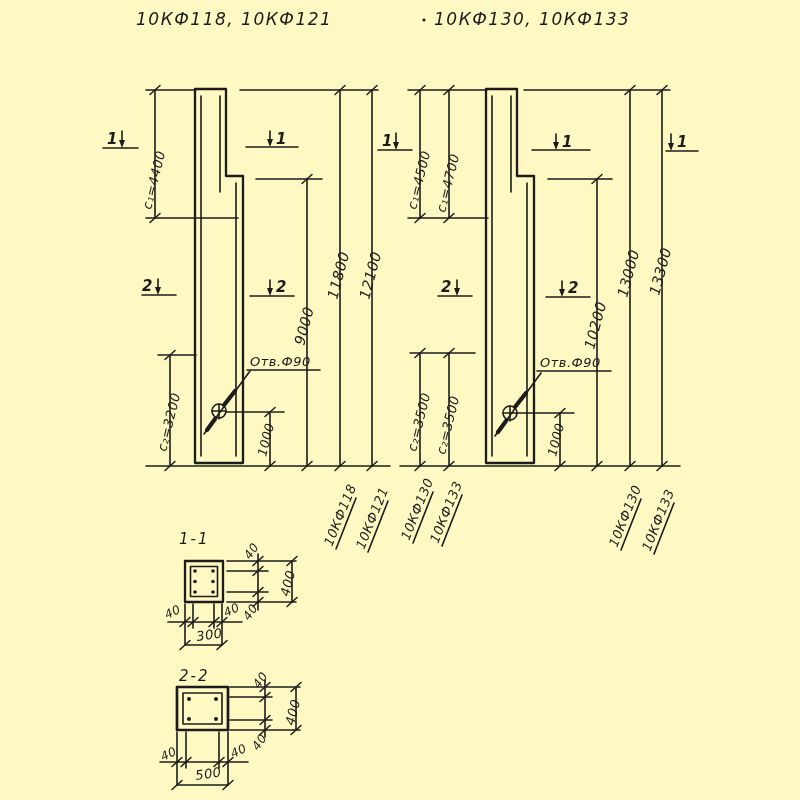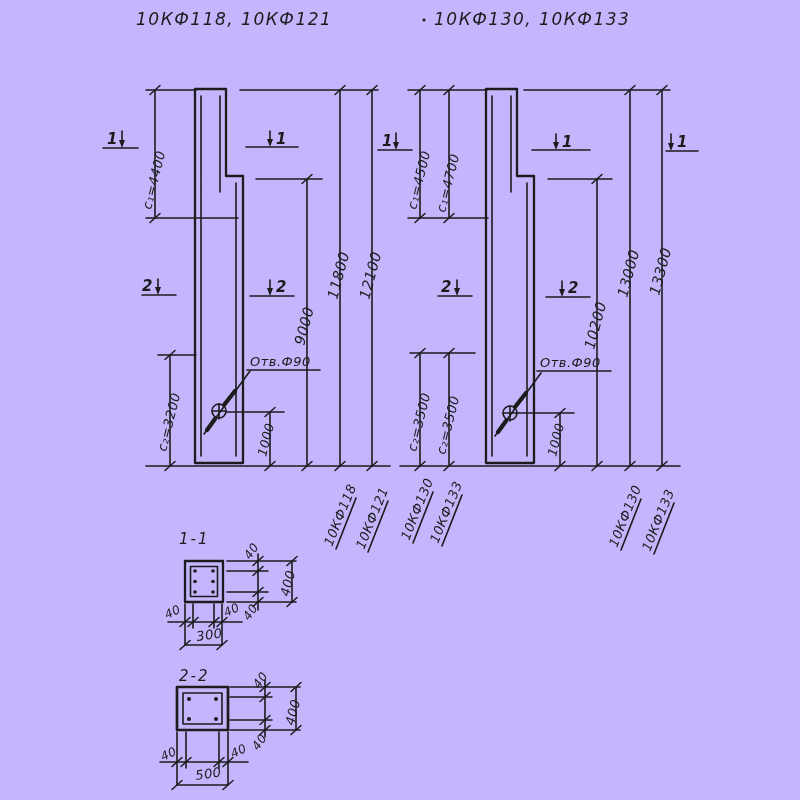--- a/index.html
+++ b/index.html
@@ -1,16 +1,16 @@
 <!DOCTYPE html>
 <html><head>
 <meta charset="utf-8">
 <style>
   html,body{margin:0;padding:0;background:#fff;}
-  #sheet{position:relative;width:800px;height:800px;background:#c4b5fd;overflow:hidden;}
+  #sheet{position:relative;width:800px;height:800px;background:#fef9c3;overflow:hidden;}
   svg{display:block;}
   .l  {stroke:#1c1c1c;stroke-width:1.6;fill:none;stroke-linecap:round;stroke-linejoin:round;}
   .l2 {stroke:#1c1c1c;stroke-width:2.3;fill:none;stroke-linecap:round;stroke-linejoin:round;}
   .l3 {stroke:#1c1c1c;stroke-width:2.7;fill:none;stroke-linecap:round;stroke-linejoin:round;}
   .ld {stroke:#1c1c1c;stroke-width:4.2;fill:none;stroke-linecap:round;}
   .tk {stroke:#1c1c1c;stroke-width:1.5;fill:none;stroke-linecap:round;}
   .fill{fill:#1c1c1c;stroke:none;}
   text{font-family:"DejaVu Sans",sans-serif;font-style:italic;fill:#1c1c1c;letter-spacing:0.5px;}
   .title{font-size:17px;letter-spacing:1.5px;}
   .dim {font-size:14.5px;}

